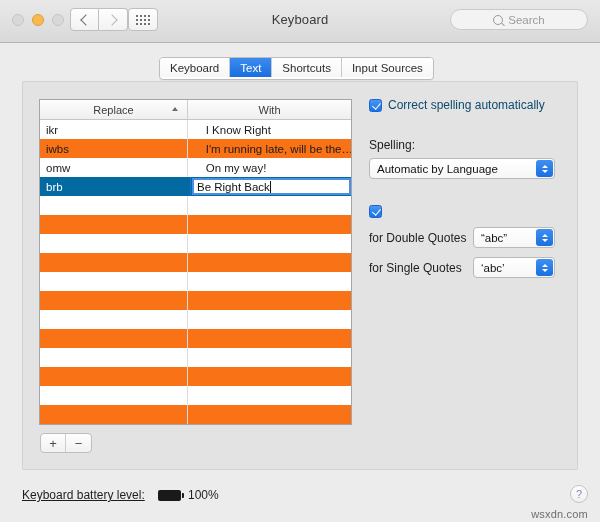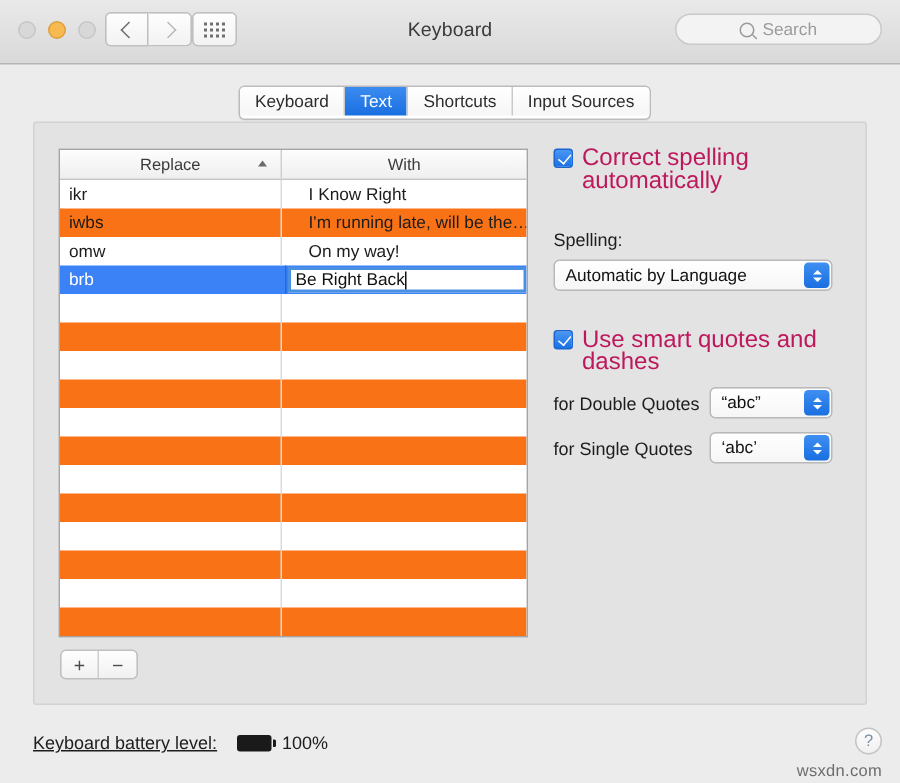--- a/index.html
+++ b/index.html
@@ -194,21 +194,21 @@
   }
 
   .tbody { position: relative; }
   .row {
     display: flex;
     height: 19px;
     box-sizing: border-box;
   }
   .row.odd  { background: #ffffff; }
   .row.even { background: #f97316; }
-  .row.selected { background: #3b82f6; }
+  .row.selected { background: #0369a1; }
   .cell {
     font-size: 11.5px;
     color: #1c1c1c;
     display: flex; align-items: center;
     padding-left: 6px;
     box-sizing: border-box;
     overflow: hidden;
     white-space: nowrap;
   }
   .cell.c1 { width: 160px; border-right: 1px solid #dcdcdc; }
@@ -282,22 +282,22 @@
     content: "";
     position: absolute;
     left: 3.5px; top: 1px;
     width: 3.5px; height: 7px;
     border-right: 1.8px solid #fff;
     border-bottom: 1.8px solid #fff;
     transform: rotate(40deg);
   }
   .checklabel {
     margin-left: 6px;
-    font-size: 16px;
-    color: #be185d;
+    font-size: 12px;
+    color: #0c4a6e;
     line-height: 15px;
   }
   .section-label {
     font-size: 12px;
     color: #1d1d1d;
     margin-top: 25px;
   }
 
   .popup {
     height: 21px;
@@ -557,21 +557,20 @@
     <div class="popup spelling">
       <span>Automatic by Language</span>
       <span class="stepper">
         <span class="up"></span>
           <span class="down"></span>
       </span>
     </div>
 
     <div class="checkrow" style="margin-top:25px;">
       <span class="checkbox"></span>
-      <span class="checklabel">Use smart quotes and dashes</span>
     </div>
 
     <div class="quoterow">
       <span class="quotelabel">for Double Quotes</span>
       <span class="popup quote">
         <span>“abc”</span>
         <span class="stepper">
           <span class="up"></span>
             <span class="down"></span>
         </span>

